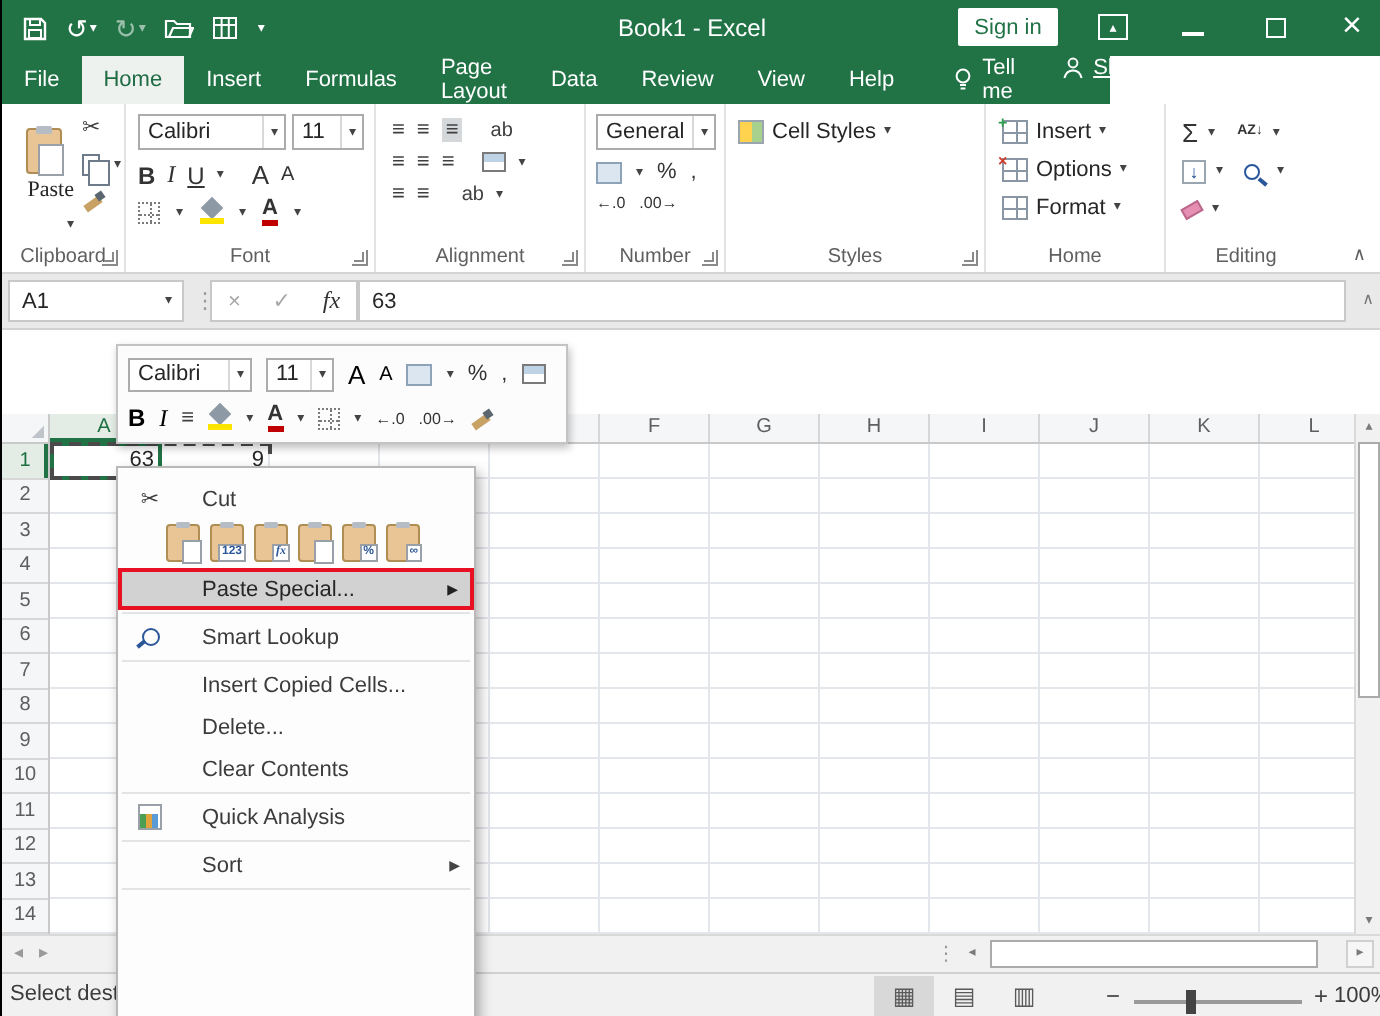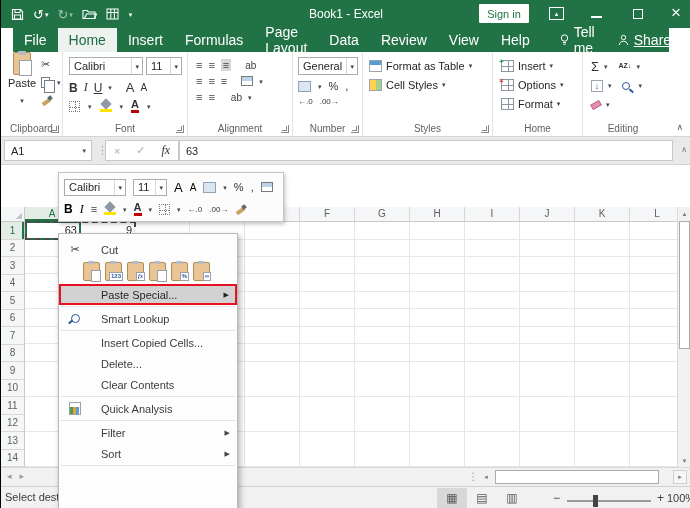--- a/index.html
+++ b/index.html
@@ -16,39 +16,39 @@
   .qat .tiny { font-size:7px; margin-left:1px; }
   .dim { opacity:.55; }
   .win-title { position:absolute; left:0; right:0; text-align:center; font-size:12px; color:#fff; pointer-events:none; }
   .signin { position:absolute; left:478px; top:4px; width:50px; height:19px; background:#fff; color:#217346; font-size:11px; display:flex; align-items:center; justify-content:center; border-radius:1px; }
   .ribbon-disp { position:absolute; left:548px; top:7px; width:15px; height:13px; border:1px solid #fff; display:flex; align-items:center; justify-content:center; font-size:7px; color:#fff; }
   .btn-min { position:absolute; left:590px; top:16px; width:11px; height:1.5px; background:#fff; }
   .btn-max { position:absolute; left:632px; top:9px; width:10px; height:10px; border:1.5px solid #fff; }
   .btn-close { position:absolute; left:664px; top:2px; width:22px; height:22px; color:#fff; font-size:17px; display:flex; align-items:center; justify-content:center; }
   .icon-svg { display:block; }
   
-  .tabrow { position:absolute; left:12px; top:28px; width:656px; height:24px; background:#217346; display:flex; align-items:stretch; font-size:14px; color:#fff; }
+  .tabrow { position:absolute; left:0; top:28px; width:554px; height:24px; background:#217346; display:flex; align-items:stretch; font-size:11px; color:#fff; }
   .tab { display:flex; align-items:center; padding:0 11px; cursor:default; }
   .tab.active { background:#EDF2EE; color:#1F6B43; }
   .tellme { display:flex; align-items:center; gap:5px; padding:0 11px; margin-left:8px; }
-  .share { display:flex; align-items:center; gap:5px; padding:0 12px; margin-left:auto;text-decoration:underline; }
+  .share { display:flex; align-items:flex-start; gap:5px; padding:0 12px; margin-left:auto;text-decoration:underline; }
   
   .ribbon { position:absolute; left:0; top:52px; width:690px; height:85px; background:#fff; border-bottom:1px solid #D4D4D4; display:flex; }
   .rgroup { position:relative; border-right:1px solid #E3E3E3; height:100%; }
   .rlabel { position:absolute; bottom:2px; left:0; right:0; text-align:center; font-size:10px; color:#5F5F5F; }
   .launcher { position:absolute; right:3px; bottom:3px; width:8px; height:8px; border-right:1px solid #8A8A8A; border-bottom:1px solid #8A8A8A; }
   .launcher:before { content:""; position:absolute; right:1px; bottom:1px; width:4px; height:4px; border-right:1px solid #8A8A8A; border-bottom:1px solid #8A8A8A; transform:rotate(0deg); }
   .caret { font-size:7px; color:#444; line-height:1; }
   .combo { display:flex; align-items:center; height:18px; border:1px solid #ACACAC; background:#fff; font-size:11px; color:#262626; padding-left:4px; }
   .combo .caret { margin-left:auto; border-left:1px solid #D9D9D9; padding:0 3px; align-self:stretch; display:flex; align-items:center; }
   .mini-ic { font-size:11px; color:#3F3F3F; line-height:1; display:inline-flex; align-items:center; }
   .row-ic { display:flex; align-items:center; gap:7px; }
   
   .g-clip { width:62px; }
-  .paste-big { position:absolute; left:6px; top:0; width:30px; text-align:center; }
+  .paste-big { position:absolute; left:6px; top:12px; width:30px; text-align:right;font-family:Liberation Serif, serif; }
   .clipicon { width:18px; height:23px; background:#E9C494; border:1px solid #B08D55; border-radius:2px; margin:0 auto; position:relative; }
   .clipicon:before { content:""; position:absolute; left:4px; top:-2px; width:8px; height:4px; background:#B6BCC4; border-radius:1px; }
   .clipicon:after { content:""; position:absolute; right:-2px; bottom:-2px; width:11px; height:14px; background:#fff; border:1px solid #9AA0A8; }
   .paste-big .lbl { font-size:11px; color:#262626; margin-top:2px; }
   .clip-col { position:absolute; left:40px; top:7px; display:flex; flex-direction:column; gap:7px; }
   .copy-ic { width:9px; height:11px; border:1px solid #6E7B8A; background:#fff; position:relative; }
   .copy-ic:before { content:""; position:absolute; left:2px; top:2px; width:9px; height:11px; border:1px solid #6E7B8A; background:#fff; }
   .brush-ic { width:11px; height:11px; position:relative; }
   .brush-ic:before { content:""; position:absolute; left:1px; top:5px; width:9px; height:4px; background:#C8A165; transform:rotate(-35deg); }
   .brush-ic:after { content:""; position:absolute; left:7px; top:1px; width:4px; height:4px; background:#5B6670; transform:rotate(-35deg); }
@@ -346,25 +346,20 @@
       <div class="nrow">
         <span class="dec">←.0</span>
         <span class="dec">.00→</span>
       </div>
       <div class="rlabel">Number</div>
       <div class="launcher"></div>
     </div>
 
     <div class="rgroup g-styles">
       <div class="srow">
-        <span class="ft-ic"></span>
-        <span>Format as Table</span>
-        <span class="caret">▾</span>
-      </div>
-      <div class="srow">
         <span class="cs-ic"></span>
         <span>Cell Styles</span>
         <span class="caret">▾</span>
       </div>
       <div class="rlabel">Styles</div>
       <div class="launcher"></div>
     </div>
 
     <div class="rgroup g-cells">
       <div class="srow">
@@ -588,24 +583,20 @@
     </div>
     <div class="msep"></div>
     <div class="mi">
       <span class="mic">
           <span class="qa-ic"></span>
         </span>
       <span>Quick Analysis</span>
     </div>
     <div class="msep"></div>
     <div class="mi">
-      <span>Filter</span>
-      <span class="sub">▶</span>
-    </div>
-    <div class="mi">
       <span>Sort</span>
       <span class="sub">▶</span>
     </div>
     <div class="msep"></div>
 
   </div>
 
 </div>
 
 </body></html>

